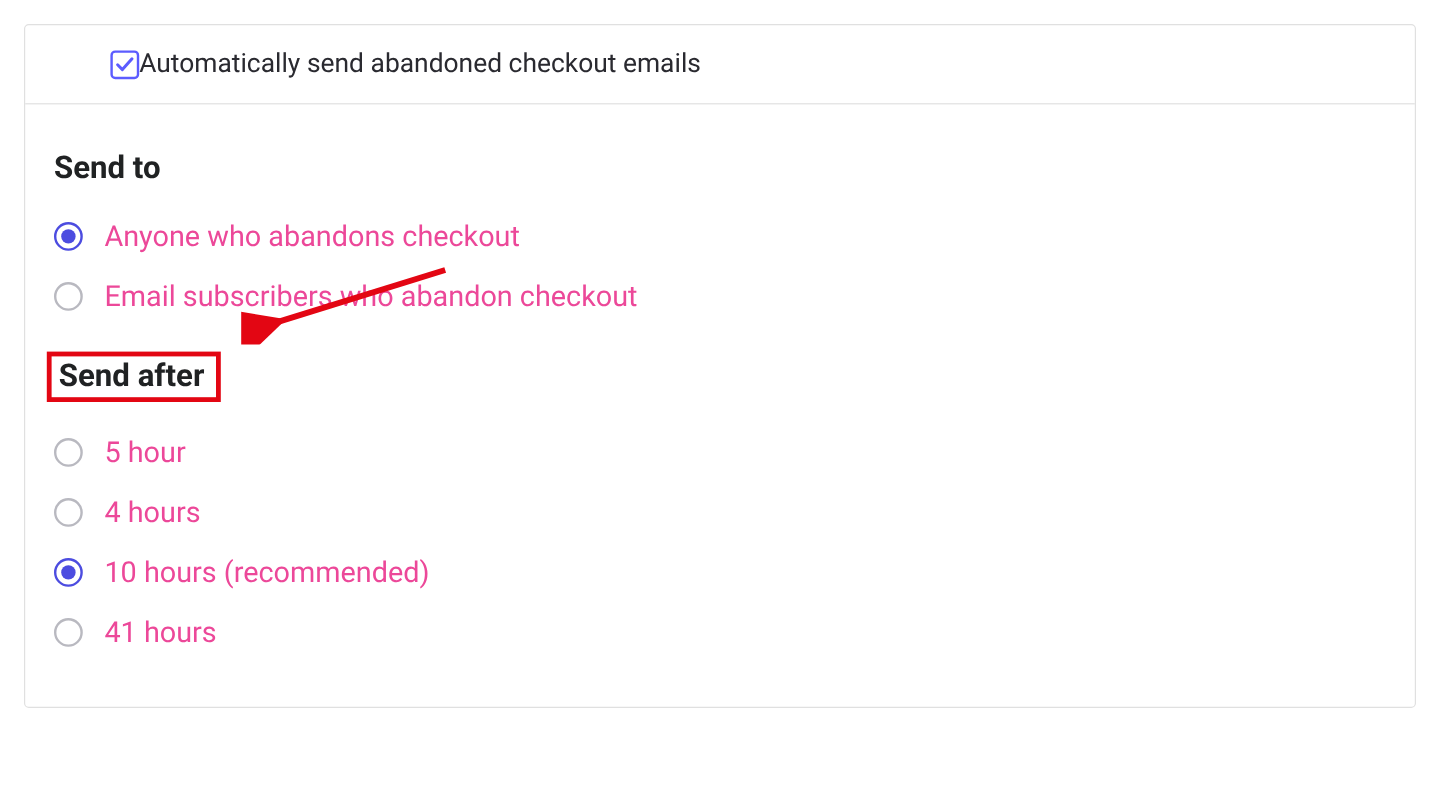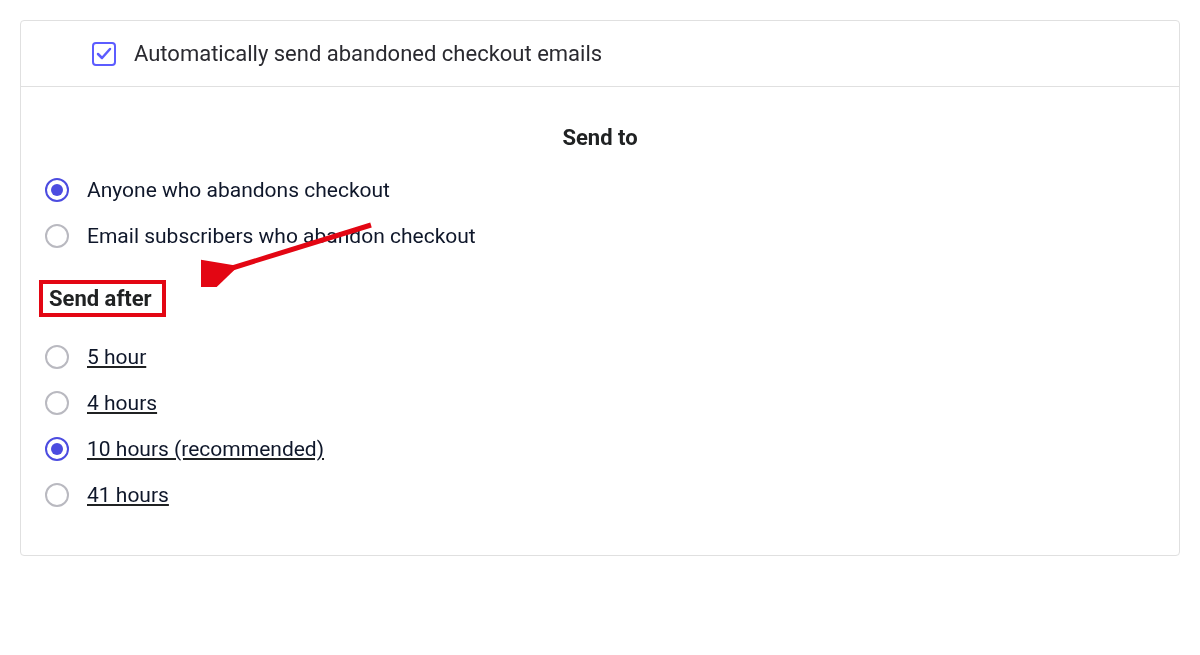--- a/index.html
+++ b/index.html
@@ -25,21 +25,20 @@
     display: flex;
     align-items: center;
   }
   .section-body {
     padding: 32px 24px 24px 24px;
     position: relative;
   }
   .checkbox-row {
     display: flex;
     align-items: center;
-    gap: 18px;
     padding-left: 47px;
   }
   .checkbox {
     width: 24px;
     height: 24px;
     border: 2px solid #5c5cff;
     border-radius: 4px;
     display: inline-flex;
     align-items: center;
     justify-content: center;
@@ -47,24 +46,23 @@
   }
   .checkbox svg {
     width: 16px;
     height: 16px;
   }
   .checkbox-label {
     font-size: 22px;
     color: #2a2a30;
   }
   .heading {
-    font-size: 22px;
+    font-size: 26px;
     font-weight: 700;
     margin: 6px 0 20px 0;
-    text-align: center;
   }
   .heading.boxed {
     display: inline-block;
     border: 4px solid #e30613;
     padding: 2px 10px 2px 6px;
     margin-left: -6px;
   }
   .radio-row {
     display: flex;
     align-items: center;
@@ -92,30 +90,29 @@
     width: 12px;
     height: 12px;
     border-radius: 50%;
     background: #4c4ce0;
     display: none;
   }
   .radio.selected .dot {
     display: block;
   }
   .radio-label {
-    font-size: 21px;
-    color: #0f172a;
+    font-size: 24px;
+    color: #ec4899;
     text-align: center;
   }
   .group-block {
     margin-bottom: 18px;
   }
   .group-block.last {
     margin-bottom: 16px;
-    text-decoration: underline;
   }
   
   .arrow-overlay {
     position: absolute;
     pointer-events: none;
   }
 </style>
 </head>
 <body>
 

